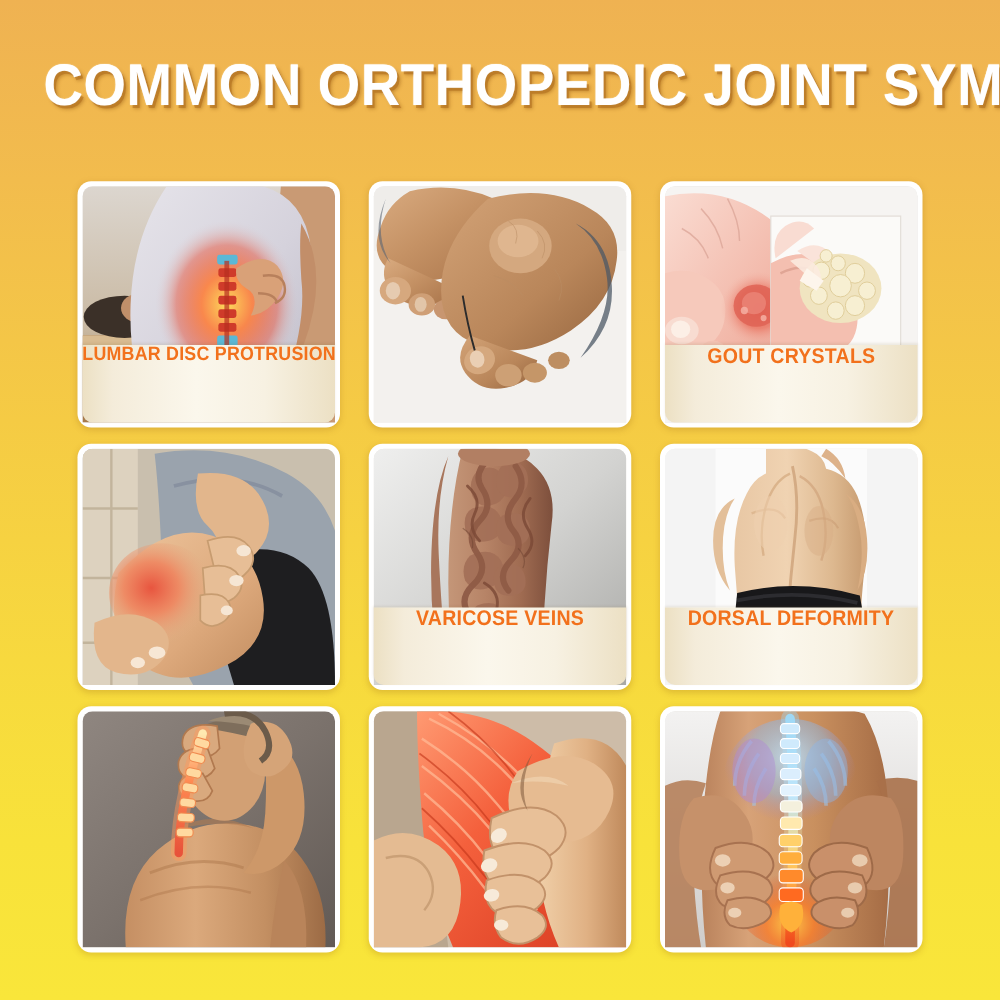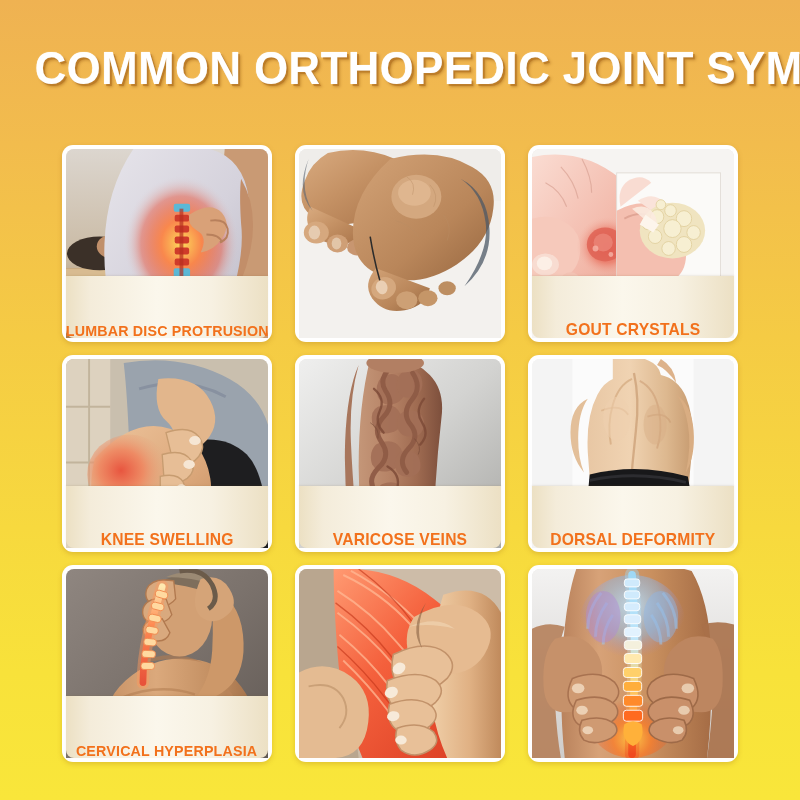--- a/index.html
+++ b/index.html
@@ -91,21 +91,21 @@
     bottom: 4px;
     height: 62px;
     border-radius: 0 0 8px 8px;
     background: linear-gradient(90deg,
         #ece0c3 0%,
         #f4ecda 12%,
         #fbf7ec 45%,
         #f7f1e2 72%,
         #ece0c4 100%);
     display: flex;
-    align-items: flex-end;
+    align-items: flex-start;
     justify-content: center;
     box-shadow: 0 -1px 2px rgba(120,90,40,0.10);
   }
 
   .card-label-text {
     font-family: "Liberation Sans Narrow", "Liberation Sans", sans-serif;
     font-weight: bold;
     font-size: 17px;
     line-height: 1;
     letter-spacing: 0.2px;
@@ -318,23 +318,20 @@
           <path d="M98 118 q18 -4 24 6 q4 10 -6 16 q-10 6 -18 -2 z"></path>
         </g>
         <ellipse cx="134" cy="82" rx="6" ry="4.5" fill="#f6e6d4"></ellipse>
         <ellipse cx="128" cy="106" rx="6" ry="4.5" fill="#f6e6d4"></ellipse>
         <ellipse cx="120" cy="130" rx="5" ry="4" fill="#f6e6d4"></ellipse>
         <path d="M10 140 q30 -14 52 0 q16 12 6 28 q-14 18 -40 12 q-22 -6 -18 -40 z" fill="#e3b68c"></path>
         <ellipse cx="62" cy="164" rx="7" ry="5" fill="#f7e7d5"></ellipse>
         <ellipse cx="46" cy="172" rx="6" ry="4.5" fill="#f7e7d5"></ellipse>
       </svg>
     </div>
-    <div class="card-label">
-      <span class="card-label-text">KNEE SWELLING</span>
-    </div>
   </div>
 
   <div class="card">
     <div class="card-photo">
       <svg viewBox="0 0 210 190" preserveAspectRatio="none">
         <defs>
           <linearGradient id="g6bg" x1="0" y1="0" x2="1" y2="1">
             <stop offset="0%" stop-color="#efefee"></stop>
             <stop offset="50%" stop-color="#d3d3d1"></stop>
             <stop offset="100%" stop-color="#a9a9a6"></stop>
@@ -463,23 +460,20 @@
             <rect x="81" y="70" width="13" height="7" rx="3" transform="rotate(6 87 73)"></rect>
             <rect x="79" y="82" width="14" height="7" rx="3" transform="rotate(3 86 85)"></rect>
             <rect x="78" y="94" width="14" height="7" rx="3"></rect>
           </g>
         </g>
         <path d="M56 130 q40 -16 78 -4" fill="none" stroke="#b07b50" stroke-width="2.4" opacity="0.55"></path>
         <path d="M48 152 q48 -18 92 -6" fill="none" stroke="#ab7449" stroke-width="2" opacity="0.4"></path>
         <path d="M168 120 q20 22 18 70 h-30 q4 -40 12 -70 z" fill="#b9845a"></path>
       </svg>
     </div>
-    <div class="card-label">
-      <span class="card-label-text small">CERVICAL HYPERPLASIA</span>
-    </div>
   </div>
 
   <div class="card">
     <div class="card-photo">
       <svg viewBox="0 0 210 190" preserveAspectRatio="none">
         <defs>
           <linearGradient id="g8mus" x1="0" y1="0" x2="1" y2="1">
             <stop offset="0%" stop-color="#ff9a72"></stop>
             <stop offset="40%" stop-color="#f4603c"></stop>
             <stop offset="100%" stop-color="#d6381f"></stop>

